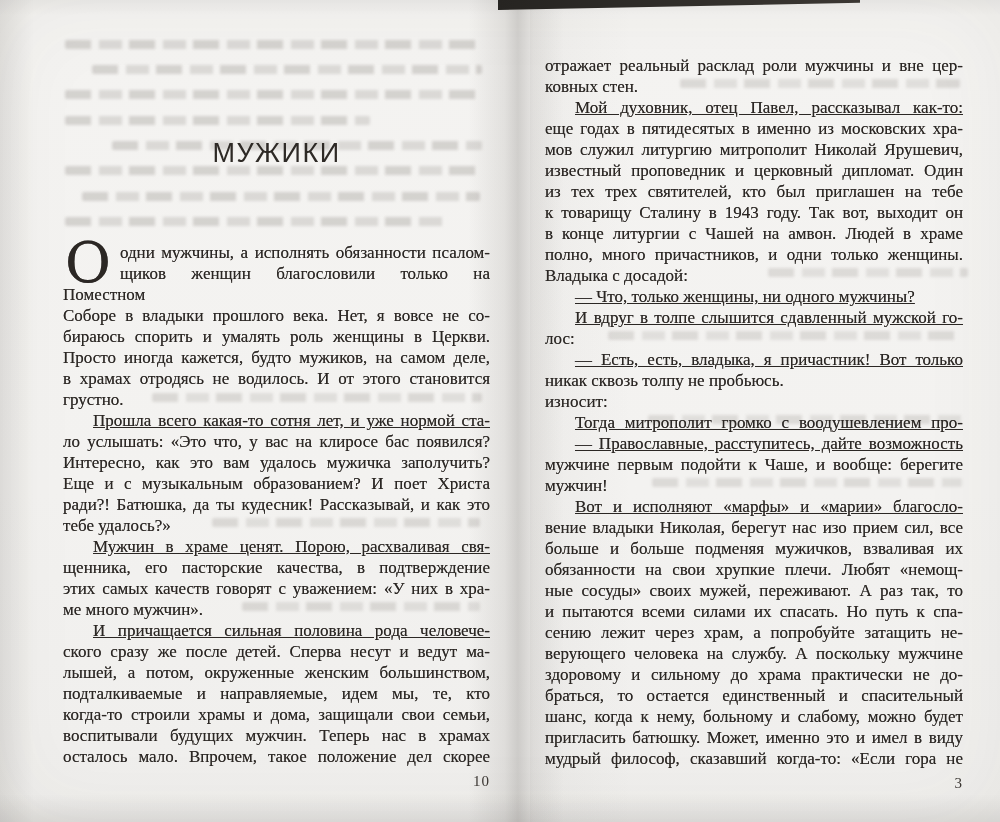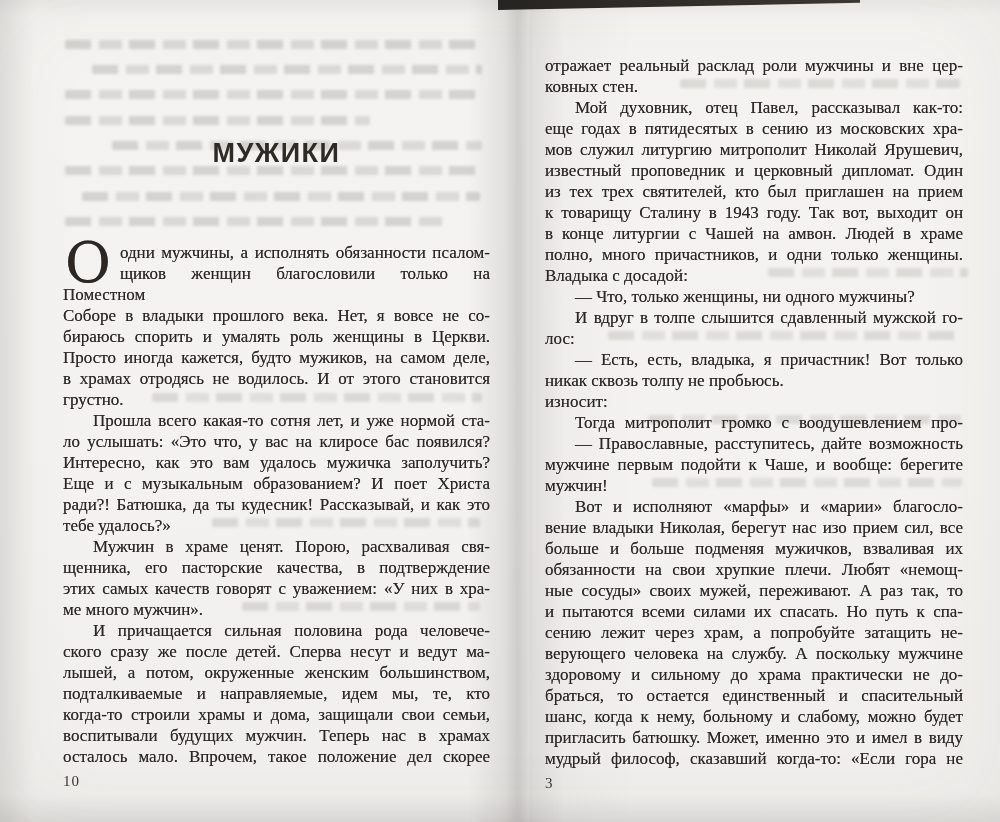--- a/index.html
+++ b/index.html
@@ -26,43 +26,43 @@
     clip-path:polygon(0 0,100% 0,100% 28%,0 100%);
     filter:blur(0.5px);}
   .page{position:absolute;top:0;height:100%;}
   .page-left{left:0;width:510px;}
   .page-right{left:530px;width:470px;
     background:linear-gradient(90deg,rgba(70,64,58,0.04),rgba(70,64,58,0) 22%);}
   .title{
     position:relative;z-index:2;
     margin:138px 0 0 63px;width:427px;height:30px;
     font-family:"Liberation Sans", sans-serif;
-    font-size:27px;font-weight:700;letter-spacing:1.5px;
+    font-size:27px;font-weight:400;letter-spacing:1.5px;
     color:#2e2a26;text-align:center;line-height:30px;
   }
   .body-text{position:relative;z-index:2;color:#2b2724;
     font-size:17px;line-height:21px;
     text-shadow:0 0 0.5px rgba(43,39,36,0.65);}
   .page-left .body-text{margin:74px 0 0 63px;width:427px;}
   .page-right .body-text{margin:55px 0 0 15px;width:418px;}
   .para{margin:0;}
   .para::after{content:"";display:block;clear:both;}
   .line{text-align:justify;text-align-last:justify;}
   .line.last{text-align-last:left;}
-  .line.indent{text-indent:30px;}
+  .line.indent{text-indent:30px;text-decoration:underline;}
   .dropcap{
     float:left;display:block;height:42px;
     font-family:"DejaVu Serif", serif;font-weight:400;
     font-size:56px;line-height:46px;
     padding:0 9px 0 2px;margin-top:-2px;
     color:#2b2724;overflow:visible;
   }
   .pagenum{
     position:relative;z-index:2;margin-top:6px;
-    font-size:15px;letter-spacing:1px;color:#3a3632;text-align:left;
+    font-size:15px;letter-spacing:1px;color:#3a3632;text-align:right;
   }
   .page-left .pagenum{margin-left:63px;width:427px;}
   .page-right .pagenum{margin-left:15px;width:418px;}
   .ghost{
     position:absolute;z-index:1;height:9px;border-radius:2px;
     background:repeating-linear-gradient(90deg,
       rgba(112,106,99,0.24) 0 26px, rgba(112,106,99,0) 26px 34px,
       rgba(112,106,99,0.19) 34px 57px, rgba(112,106,99,0) 57px 64px);
     filter:blur(1.6px);
   }
@@ -134,24 +134,24 @@
         <div class="ghost" style="top: 415px; left: 118px; width: 318px; opacity: 0.75;"></div>
         <div class="ghost" style="top: 478px; left: 122px; width: 310px; opacity: 0.75;"></div>
       </div>
     <div class="body-text" id="body-right">
         <div class="para">
           <div class="line">отражает реальный расклад роли мужчины и вне цер-</div>
           <div class="line last">ковных стен.</div>
         </div>
         <div class="para">
           <div class="line indent">Мой духовник, отец Павел, рассказывал как-то:</div>
-          <div class="line">еще годах в пятидесятых в сению из московских хра-</div>
+          <div class="line">еще годах в пятидесятых в именно из московских хра-</div>
           <div class="line">мов служил литургию митрополит Николай Ярушевич,</div>
           <div class="line">известный проповедник и церковный дипломат. Один</div>
-          <div class="line">из тех трех святителей, кто был приглашен на прием</div>
+          <div class="line">из тех трех святителей, кто был приглашен на тебе</div>
           <div class="line">к товарищу Сталину в 1943 году. Так вот, выходит он</div>
           <div class="line">в конце литургии с Чашей на амвон. Людей в храме</div>
           <div class="line">полно, много причастников, и одни только женщины.</div>
           <div class="line last">Владыка с досадой:</div>
         </div>
         <div class="para">
           <div class="line last indent">— Что, только женщины, ни одного мужчины?</div>
         </div>
         <div class="para">
           <div class="line indent">И вдруг в толпе слышится сдавленный мужской го-</div>

